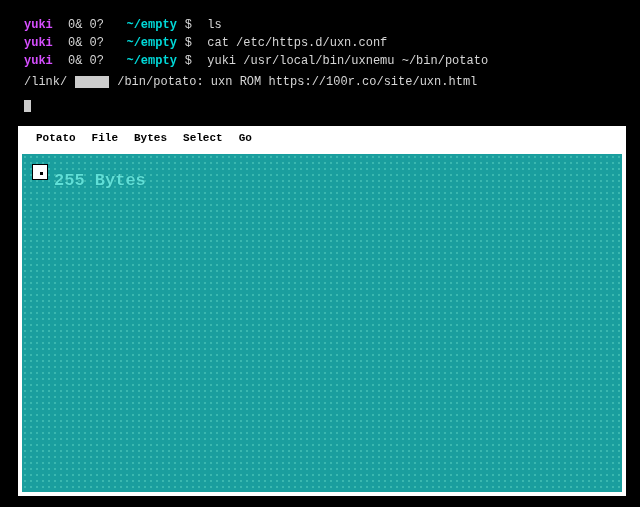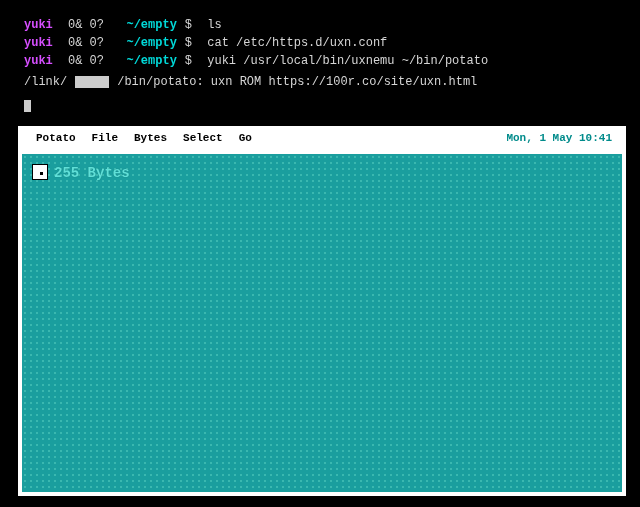--- a/index.html
+++ b/index.html
@@ -69,23 +69,23 @@
     border: 1px solid #000;
   }
   .icon-dot {
     position: absolute;
     width: 3px; height: 3px;
     background: #000;
     top: 3px; left: 3px;
   }
   .byte-label {
     position: absolute;
-    top: 8px; left: 28px;
+    top: 16px; left: 28px;
     color: #5fe0d8;
-    font-size: 14px;
+    font-size: 17px;
     font-weight: bold;
     text-shadow: 0 0 1px rgba(0,0,0,0.3);
     font-family: "Courier New", monospace;
   }
 </style>
 </head>
 <body>
 
 <div class="terminal">
   <div class="line"><span class="magenta">yuki</span> <span class="white">0&amp; 0?</span>  <span class="cyan">~/empty</span><span class="white">$ </span><span class="white">ls</span></div>
@@ -97,21 +97,20 @@
 
 <div class="potato-window">
   <div class="titlebar">
     <div class="title-left">
       <span>Potato</span>
       <span>File</span>
       <span>Bytes</span>
       <span>Select</span>
       <span>Go</span>
     </div>
-    <div class="title-right">Mon,  1 May 10:41</div>
   </div>
   <div class="canvas">
     <div class="icon-box">
       <div class="icon-dot"></div>
     </div>
     <div class="byte-label">255 Bytes</div>
   </div>
 </div>
 
 </body></html>

